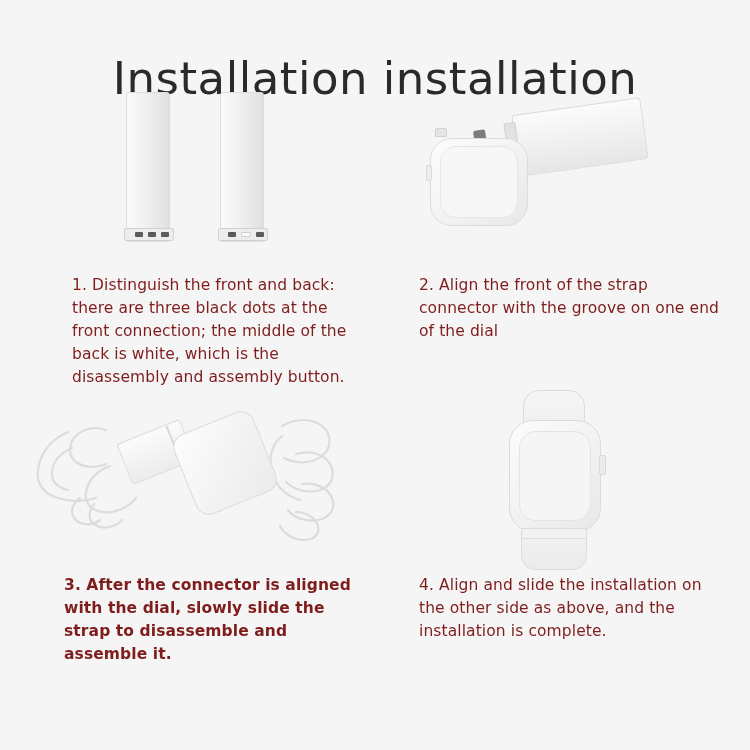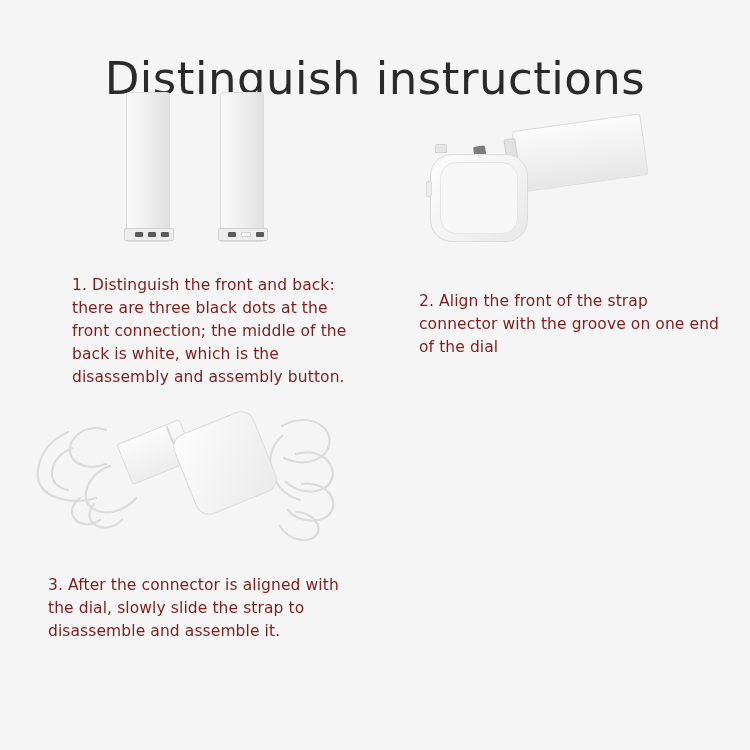--- a/index.html
+++ b/index.html
@@ -38,39 +38,39 @@
     left: 0;
     width: 750px;
     height: 620px;
   }
   .cell {
     position: absolute;
     width: 375px;
     box-sizing: border-box;
   }
   .cell-1 { left: 0;   top: 0;   }
-  .cell-2 { left: 375px; top: 16px; }
+  .cell-2 { left: 375px; top: 0; }
   .cell-3 { left: 0;   top: 300px; }
   .cell-4 { left: 375px; top: 300px; }
 
   .art {
     position: relative;
     height: 170px;
     width: 100%;
   }
   .caption {
     font-size: 15.5px;
     line-height: 23px;
     color: #7f1d1d;
     padding: 0 28px 0 72px;
     font-family: "DejaVu Sans", sans-serif;
     letter-spacing: 0.1px;
   }
   .cell-2 .caption { padding-left: 44px; padding-right: 30px; }
-  .cell-3 .caption { padding-left: 48px; padding-right: 10px; }
+  .cell-3 .caption { padding-left: 64px; padding-right: 10px; font-weight: bold; }
   .cell-4 .caption { padding-left: 44px; padding-right: 28px; }
 
   
   .strap-pair { position: absolute; left: 48px; top: 4px; }
   .strap {
     position: absolute;
     width: 44px;
     height: 150px;
     background: linear-gradient(to right, #fafafa 0%, #f2f2f2 35%, #e9e9e9 70%, #e0e0e0 100%);
     border: 1px solid #dcdcdc;
@@ -257,21 +257,21 @@
     left: 146px; top: 150px;
     width: 66px; height: 1px;
     background: #dedede;
   }
 </style>
 </head>
 <body>
 
 <div class="page">
 
-  <h1 class="title">Distinguish instructions</h1>
+  <h1 class="title">Installation installation</h1>
 
   <div class="grid">
 
     <div class="cell cell-1">
       <div class="art">
         <div class="strap-pair">
           <div class="strap left">
             <div class="strap-foot"></div>
             <div class="dots">
               <span class="dot"></span>
@@ -332,15 +332,29 @@
             </g>
           </svg>
           <div class="slab-a"></div>
           <div class="slab-line"></div>
           <div class="slab-b"></div>
         </div>
       </div>
       <p class="caption">3. After the connector is aligned with the dial, slowly slide the strap to disassemble and assemble it.</p>
     </div>
 
+    <div class="cell cell-4">
+      <div class="art">
+        <div class="p4">
+          <div class="w4-strap-top"></div>
+          <div class="w4-body">
+            <div class="w4-screen"></div>
+            <div class="w4-crown"></div>
+          </div>
+          <div class="w4-strap-bot"></div>
+          <div class="w4-seam"></div>
+        </div>
+      </div>
+      <p class="caption">4. Align and slide the installation on the other side as above, and the installation is complete.</p>
+    </div>
 
   </div>
 </div>
 
 </body></html>

